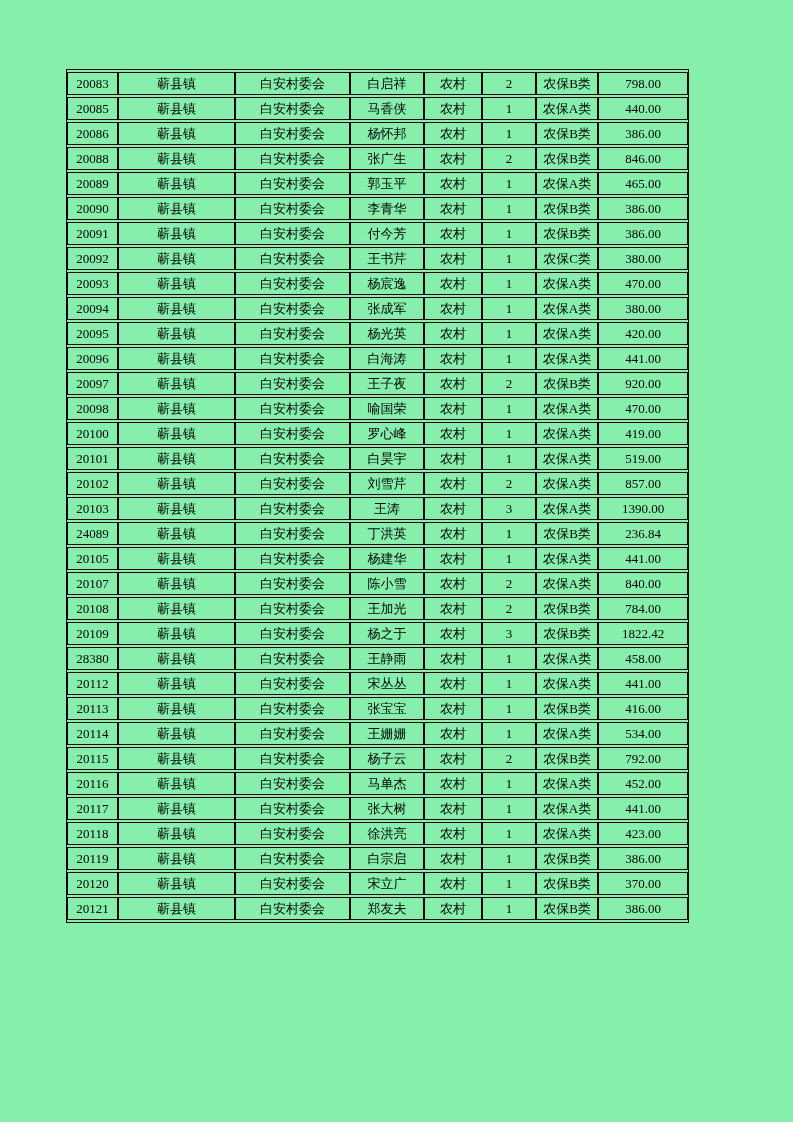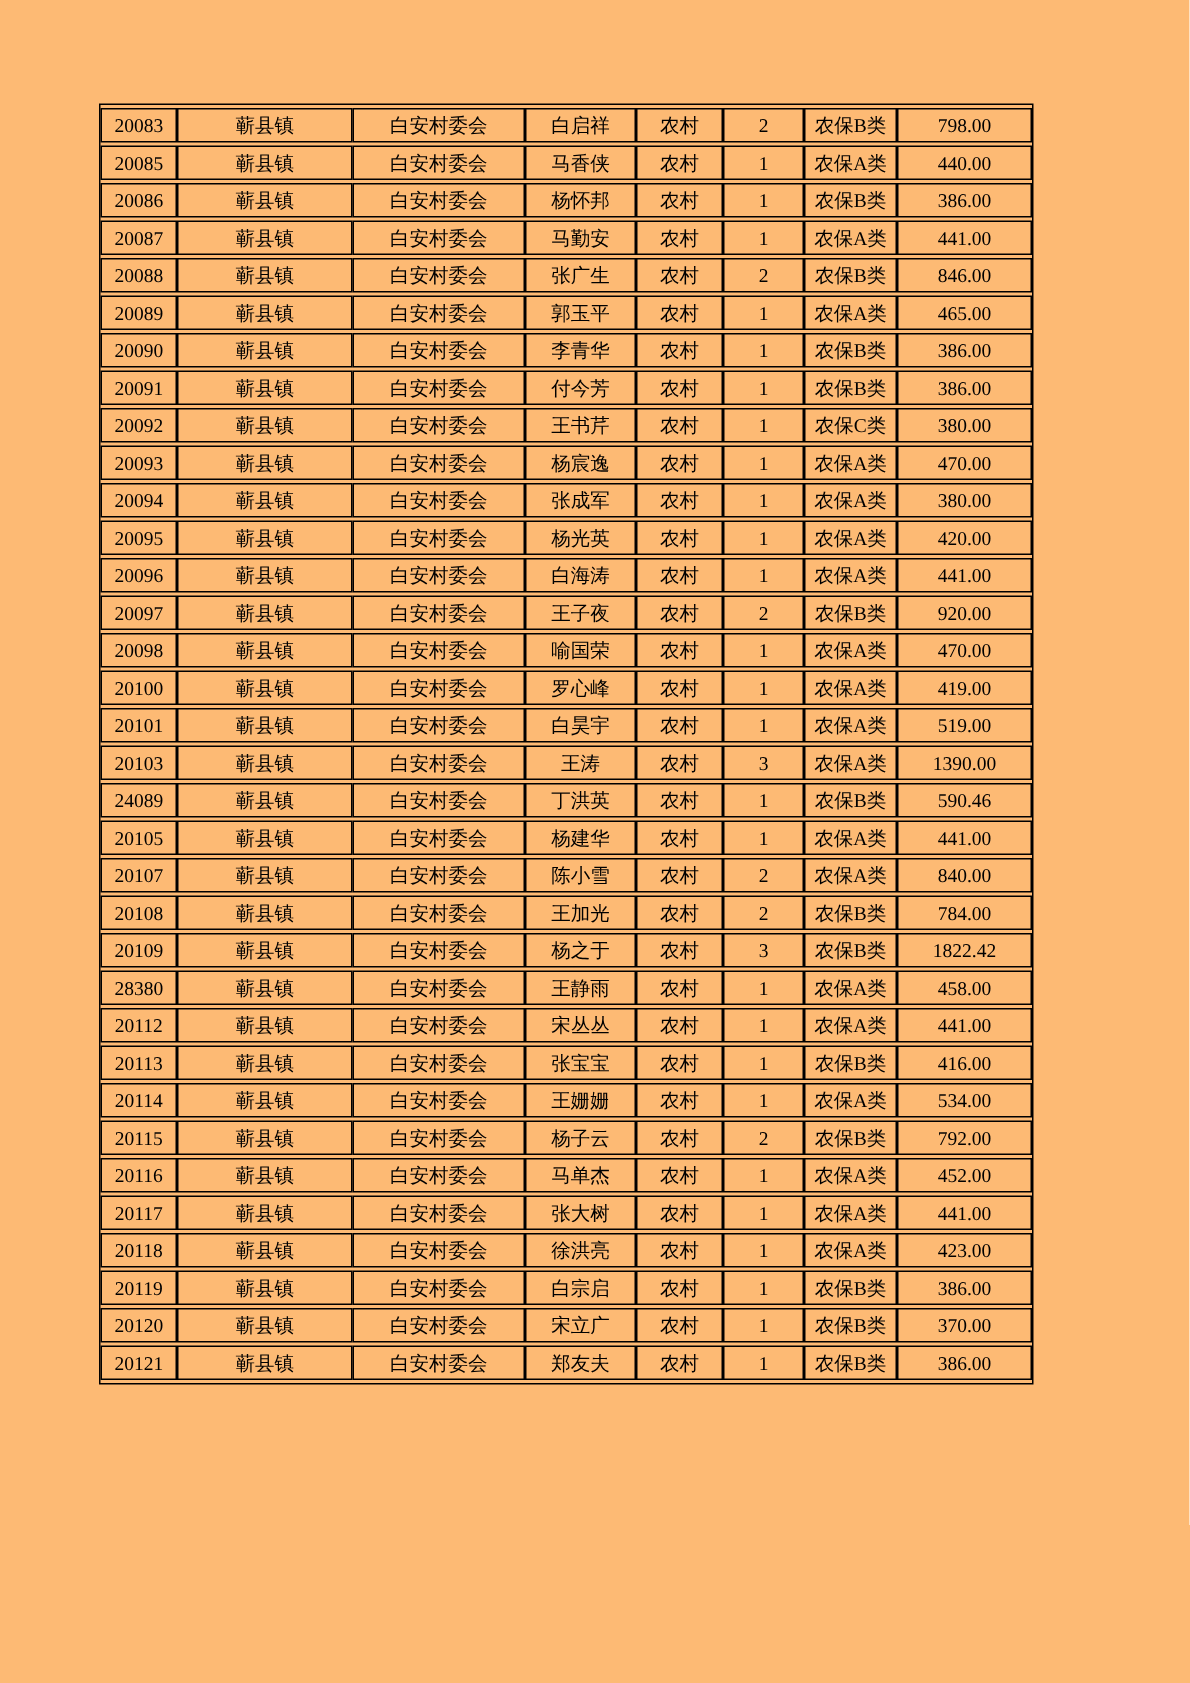--- a/index.html
+++ b/index.html
@@ -4,21 +4,21 @@
 <style>
   html, body {
     margin: 0;
     padding: 0;
     background: #ffffff;
   }
   .sheet {
     position: relative;
     width: 793px;
     height: 1122px;
-    background: #fdba74;
+    background: #86efac;
     overflow: hidden;
     font-family: "Liberation Serif", "DejaVu Serif", serif;
   }
   table.grid {
     position: absolute;
     left: 66px;
     top: 69px;
     width: 621px;
     table-layout: fixed;
     border-collapse: separate;
@@ -87,30 +87,20 @@
           <td>20086</td>
           <td>蕲县镇</td>
           <td>白安村委会</td>
           <td>杨怀邦</td>
           <td>农村</td>
           <td>1</td>
           <td>农保B类</td>
           <td>386.00</td>
         </tr>
         <tr>
-          <td>20087</td>
-          <td>蕲县镇</td>
-          <td>白安村委会</td>
-          <td>马勤安</td>
-          <td>农村</td>
-          <td>1</td>
-          <td>农保A类</td>
-          <td>441.00</td>
-        </tr>
-        <tr>
           <td>20088</td>
           <td>蕲县镇</td>
           <td>白安村委会</td>
           <td>张广生</td>
           <td>农村</td>
           <td>2</td>
           <td>农保B类</td>
           <td>846.00</td>
         </tr>
         <tr>
@@ -227,38 +217,48 @@
           <td>20101</td>
           <td>蕲县镇</td>
           <td>白安村委会</td>
           <td>白昊宇</td>
           <td>农村</td>
           <td>1</td>
           <td>农保A类</td>
           <td>519.00</td>
         </tr>
         <tr>
+          <td>20102</td>
+          <td>蕲县镇</td>
+          <td>白安村委会</td>
+          <td>刘雪芹</td>
+          <td>农村</td>
+          <td>2</td>
+          <td>农保A类</td>
+          <td>857.00</td>
+        </tr>
+        <tr>
           <td>20103</td>
           <td>蕲县镇</td>
           <td>白安村委会</td>
           <td>王涛</td>
           <td>农村</td>
           <td>3</td>
           <td>农保A类</td>
           <td>1390.00</td>
         </tr>
         <tr>
           <td>24089</td>
           <td>蕲县镇</td>
           <td>白安村委会</td>
           <td>丁洪英</td>
           <td>农村</td>
           <td>1</td>
           <td>农保B类</td>
-          <td>590.46</td>
+          <td>236.84</td>
         </tr>
         <tr>
           <td>20105</td>
           <td>蕲县镇</td>
           <td>白安村委会</td>
           <td>杨建华</td>
           <td>农村</td>
           <td>1</td>
           <td>农保A类</td>
           <td>441.00</td>

